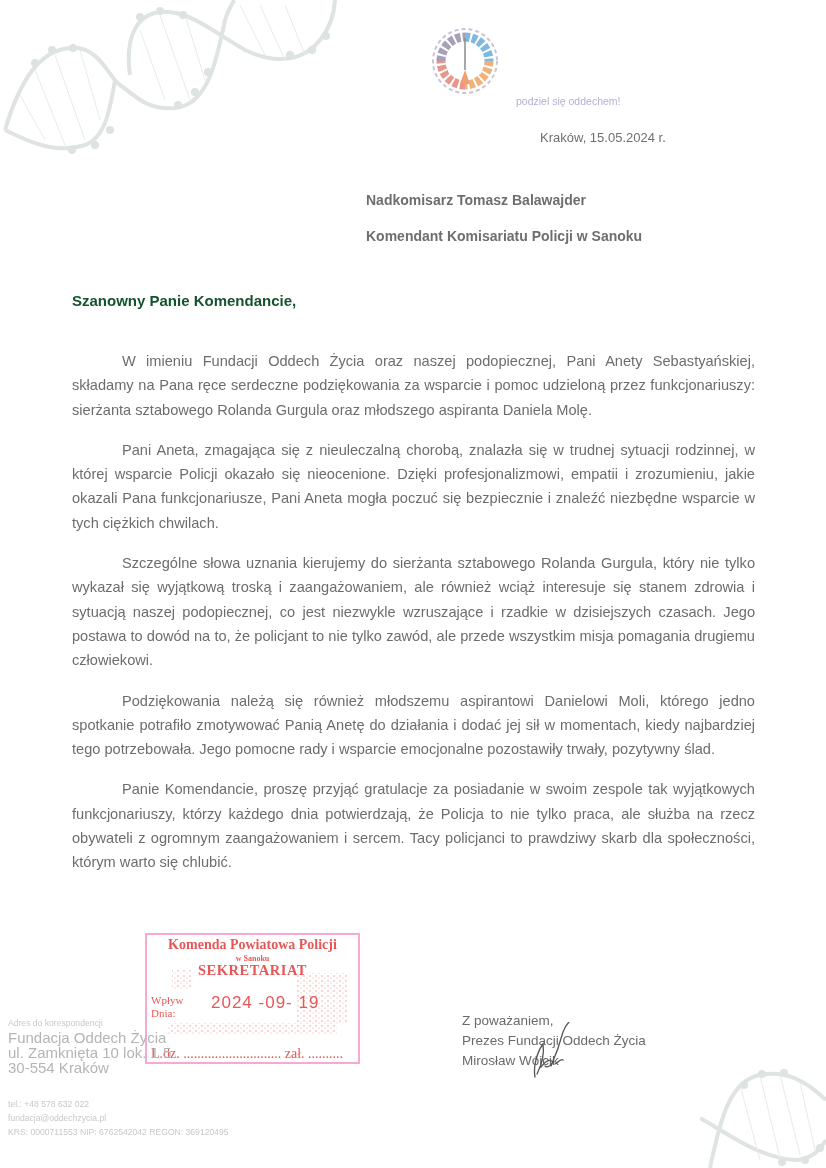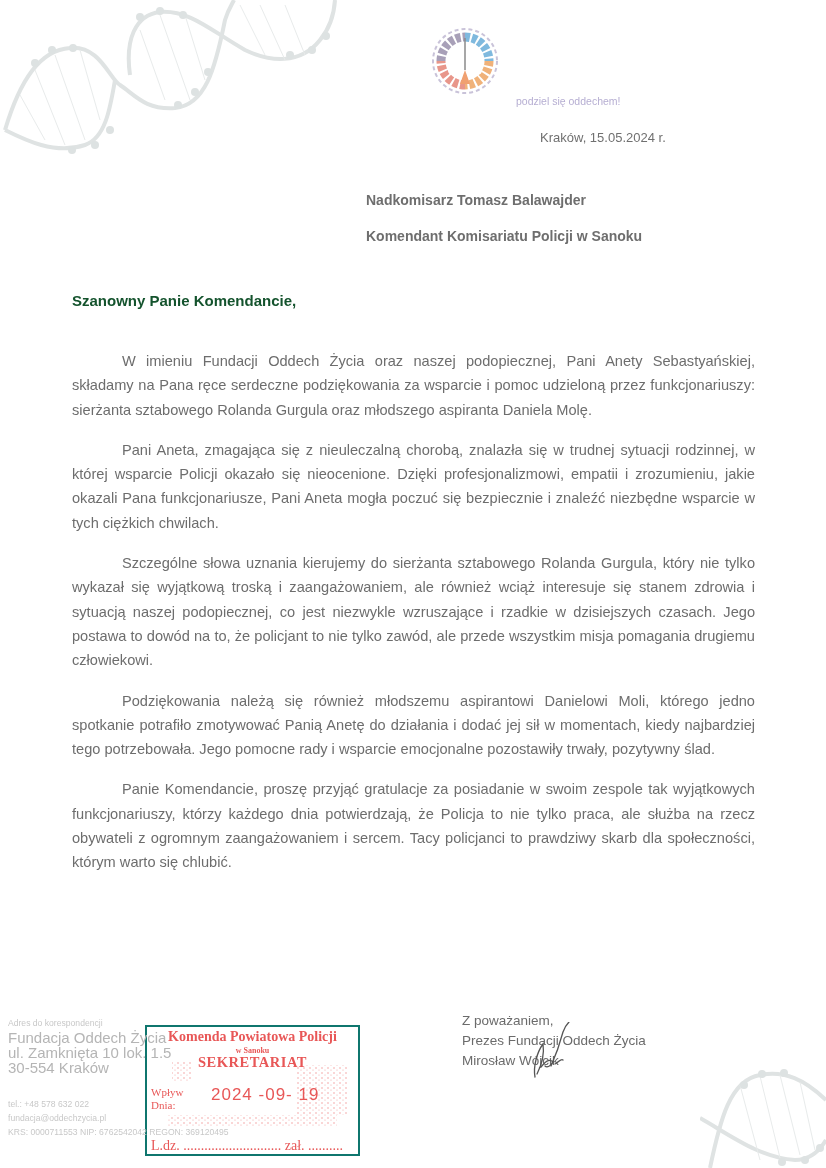--- a/index.html
+++ b/index.html
@@ -28,22 +28,22 @@
   .salutation { position: absolute; left: 72px; top: 292px; font-size: 15px; font-weight: bold; color: #14532d; }
 
   .body-text { position: absolute; left: 72px; top: 333px; width: 683px; font-size: 14.6px; line-height: 24.3px; color: #6d6d6d; }
   .body-text p { margin: 16px 0 13px 0; text-indent: 50px; text-align: justify; }
 
   .closing { position: absolute; left: 462px; top: 1011px; font-size: 13.5px; line-height: 20px; color: #6b6b6b; }
   .closing div { white-space: nowrap; }
   .signature { position: absolute; left: 515px; top: 1022px; width: 60px; height: 60px; }
 
   .stamp {
-    position: absolute; left: 145px; top: 1025px; width: 215px; height: 131px;
-    border: 2px solid #0f766e; box-sizing: border-box; color: #e85757;
+    position: absolute; left: 145px; top: 933px; width: 215px; height: 131px;
+    border: 2px solid #f9a8d4; box-sizing: border-box; color: #e85757;
     font-family: "Liberation Serif", serif;
   }
   .stamp .s1 { position: absolute; left: 0; right: 0; top: 2px; text-align: center; font-size: 14px; font-weight: bold; }
   .stamp .s2 { position: absolute; left: 0; right: 0; top: 19px; text-align: center; font-size: 8px; font-weight: bold; }
   .stamp .s3 { position: absolute; left: 0; right: 0; top: 27px; text-align: center; font-size: 14.5px; font-weight: bold; letter-spacing: 0.5px; }
   .stamp .s4 { position: absolute; left: 4px; top: 59px; font-size: 11px; line-height: 13px; }
   .stamp .s5 { position: absolute; left: 64px; top: 58px; font-size: 17px; font-family: "Liberation Sans", sans-serif; letter-spacing: 1px; }
   .stamp .s6 { position: absolute; left: 4px; top: 111px; font-size: 14px; white-space: nowrap; }
   .stamp .speckle { position: absolute; left: 0; top: 0; width: 211px; height: 127px; }
 

